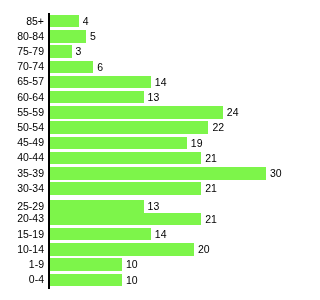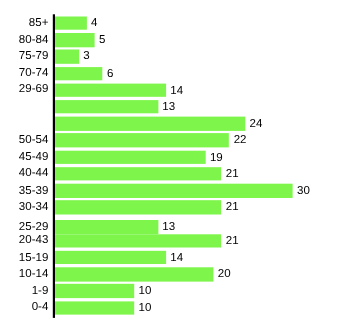--- a/index.html
+++ b/index.html
@@ -101,33 +101,35 @@
           </div>
         </div>
         <div class="row" style="top: 59.16px;">
           <div class="cat-label">70-74</div>
           <div class="bar-wrap">
             <div class="bar" style="width: 43.2px; background: rgb(125, 245, 74);"></div>
             <div class="val-label">6</div>
           </div>
         </div>
         <div class="row" style="top: 74.38px;">
-          <div class="cat-label">29-69</div>
+          <div class="cat-label">65-57</div>
           <div class="bar-wrap">
             <div class="bar" style="width: 100.8px; background: rgb(125, 245, 74);"></div>
             <div class="val-label">14</div>
           </div>
         </div>
         <div class="row" style="top: 89.6px;">
+          <div class="cat-label">60-64</div>
           <div class="bar-wrap">
             <div class="bar" style="width: 93.6px; background: rgb(125, 245, 74);"></div>
             <div class="val-label">13</div>
           </div>
         </div>
         <div class="row" style="top: 104.82px;">
+          <div class="cat-label">55-59</div>
           <div class="bar-wrap">
             <div class="bar" style="width: 172.8px; background: rgb(125, 245, 74);"></div>
             <div class="val-label">24</div>
           </div>
         </div>
         <div class="row" style="top: 120.04px; padding-left: 12px;">
           <div class="cat-label">50-54</div>
           <div class="bar-wrap">
             <div class="bar" style="width: 158.4px; background: rgb(125, 245, 74);"></div>
             <div class="val-label">22</div>

